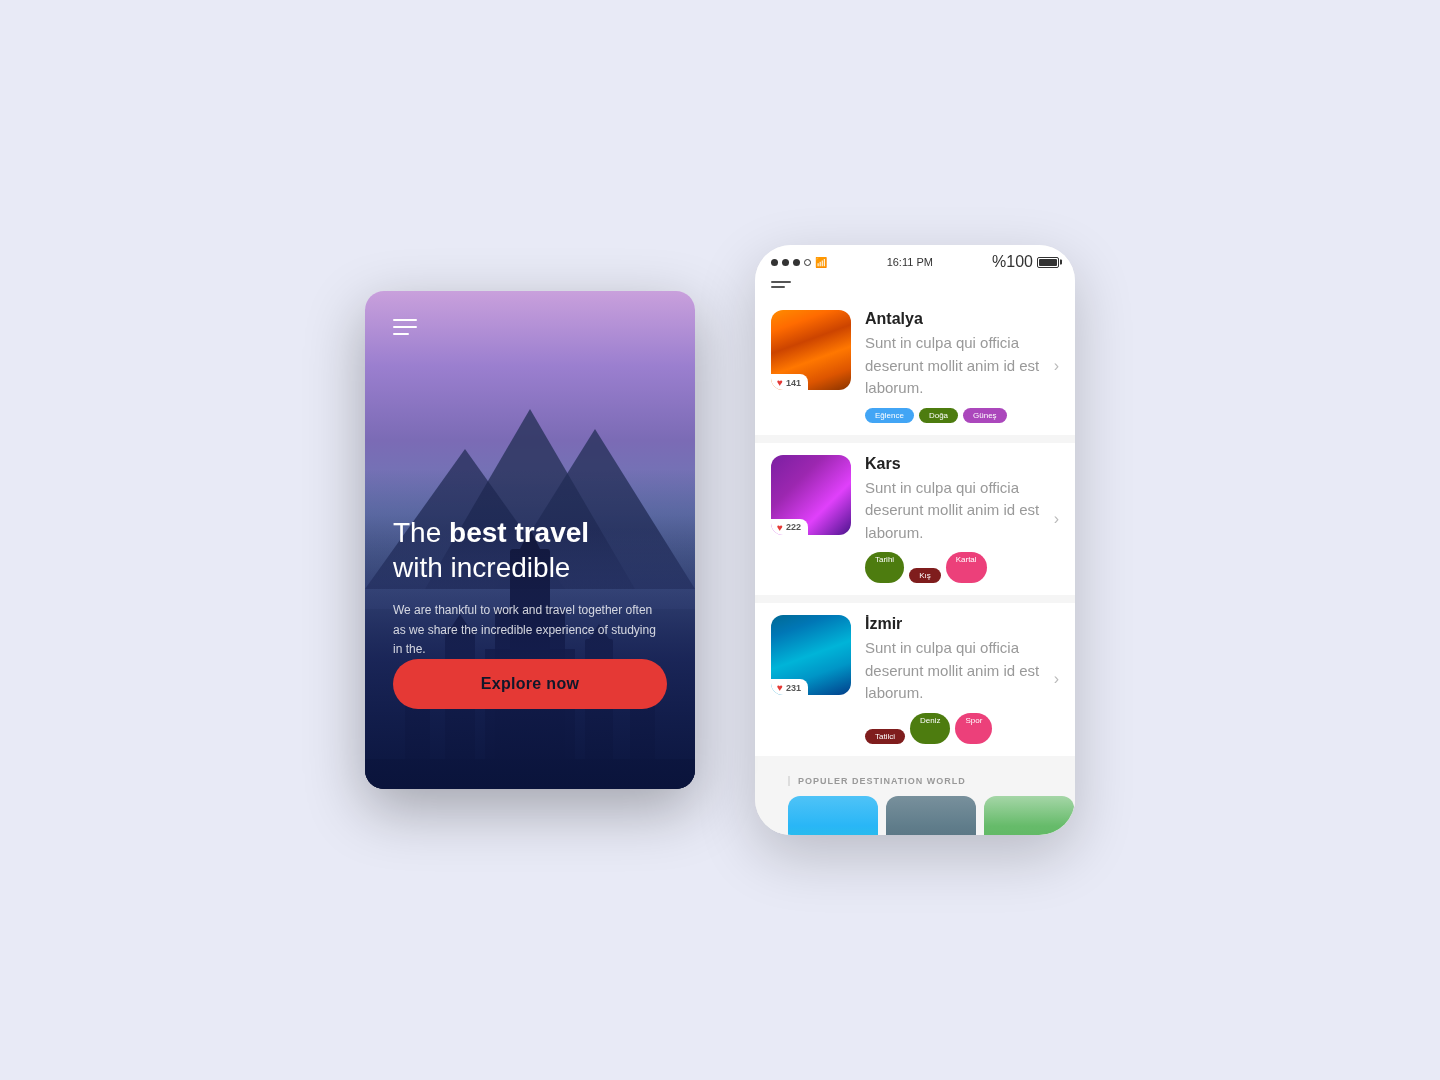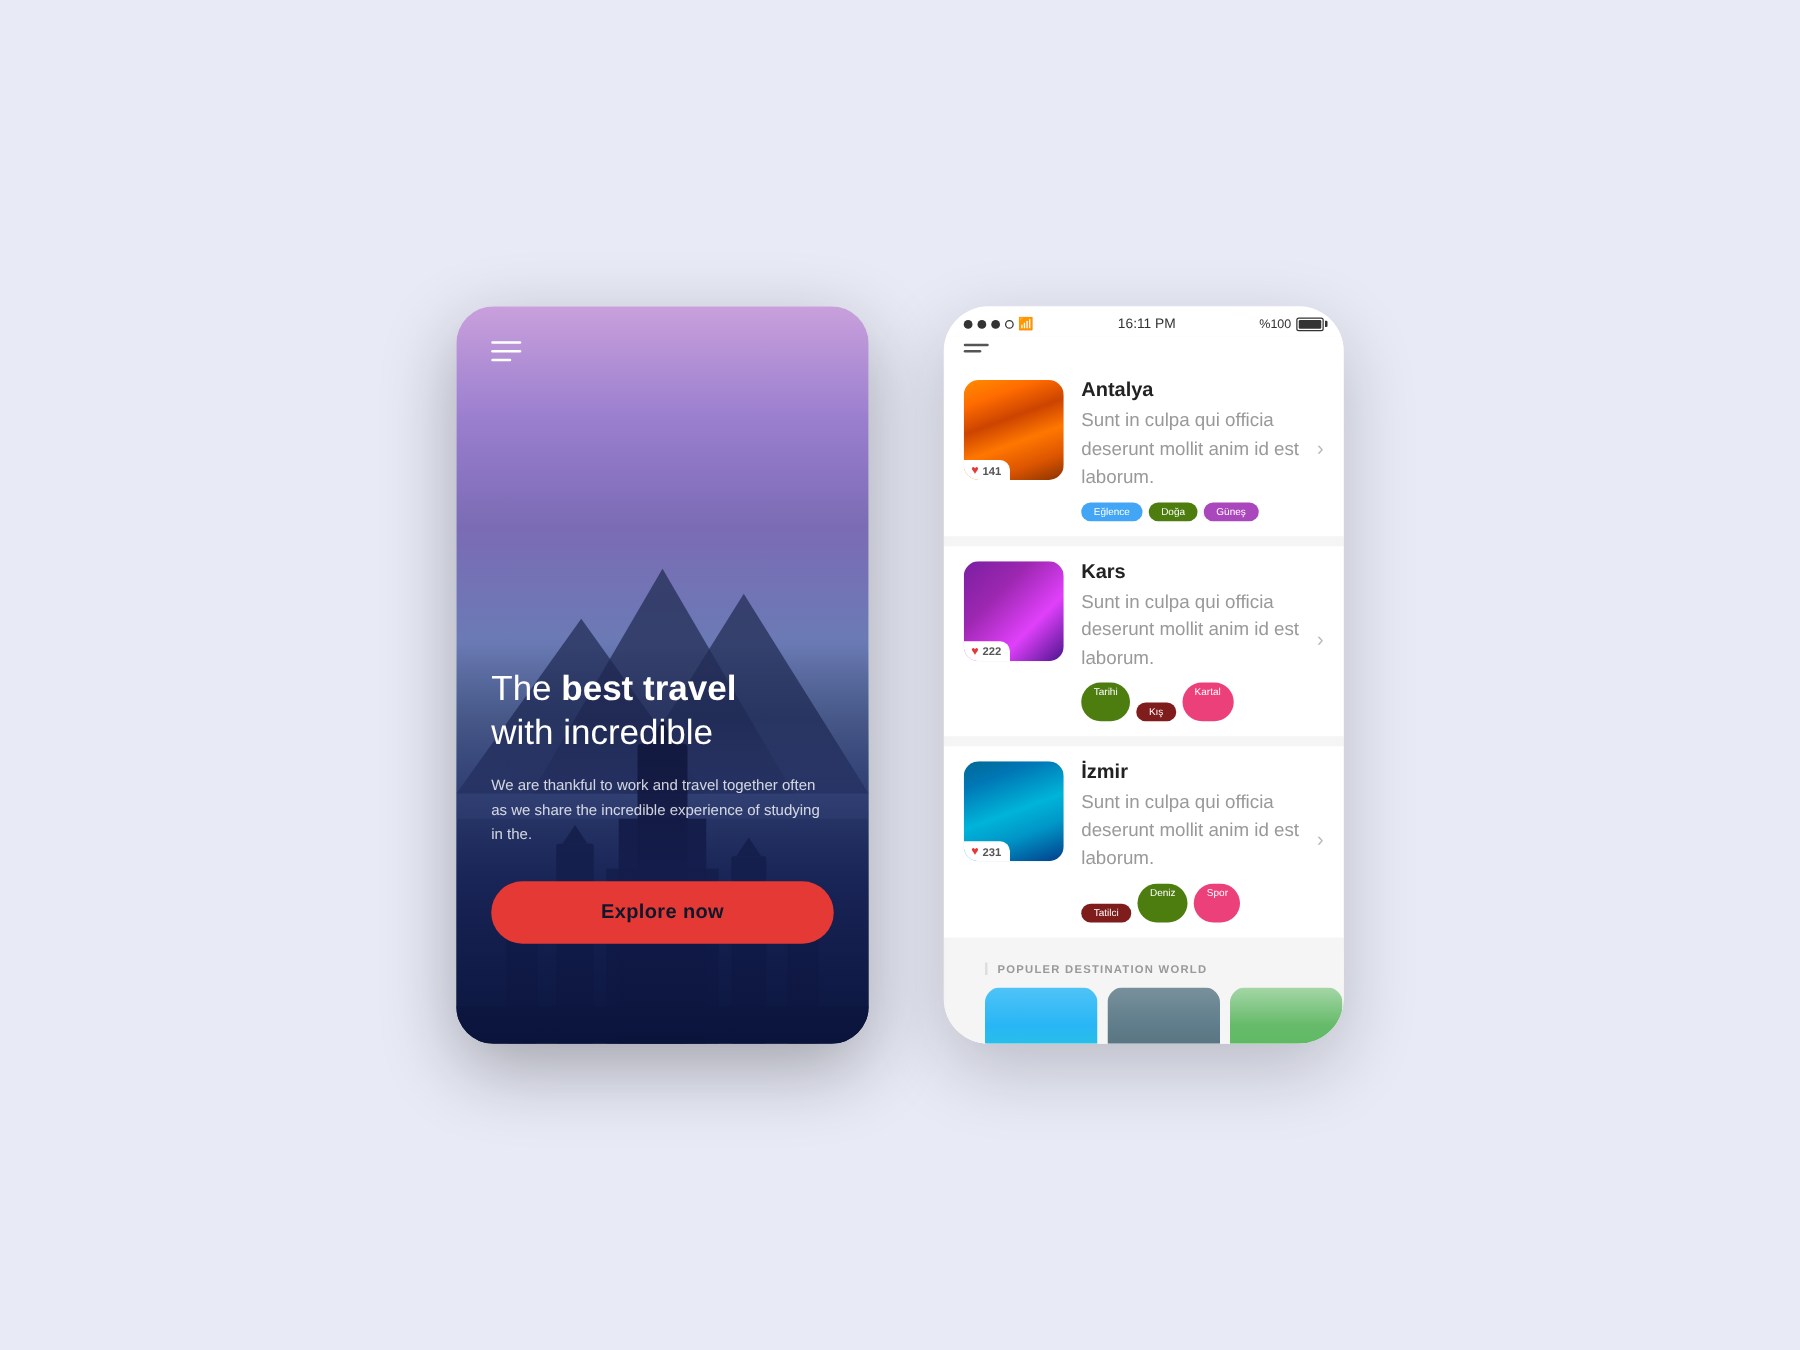--- a/index.html
+++ b/index.html
@@ -12,22 +12,22 @@
       align-items: center;
       justify-content: center;
       gap: 60px;
       font-family: -apple-system, BlinkMacSystemFont, 'Segoe UI', sans-serif;
       overflow: hidden;
     }
 
     
     .phone-left {
       width: 330px;
-      height: 590px;
-      border-radius: 30px;
+      height: 498px;
+      border-radius: 19px;
       overflow: hidden;
       position: relative;
       box-shadow: 0 20px 60px rgba(0,0,0,0.3);
     }
 
     .phone-left .bg {
       position: absolute;
       inset: 0;
       background: linear-gradient(
         180deg,
@@ -123,21 +123,20 @@
     }
 
     .phone-left .tagline strong {
       font-weight: 800;
     }
 
     .phone-left .description {
       font-size: 12px;
       color: rgba(255,255,255,0.8);
       line-height: 1.6;
-      margin-bottom: 28px;
     }
 
     .explore-btn {
       display: block;
       width: 100%;
       padding: 16px;
       background: #e53935;
       color: #0f172a;
       border: none;
       border-radius: 50px;
@@ -194,21 +193,21 @@
 
     .status-center {
       font-size: 11px;
       font-weight: 500;
     }
 
     .status-right {
       display: flex;
       align-items: center;
       gap: 4px;
-      font-size: 10px;
+      font-size: 16px;
     }
 
     .battery {
       width: 22px;
       height: 11px;
       border: 1.5px solid #333;
       border-radius: 2px;
       position: relative;
       display: flex;
       align-items: center;

